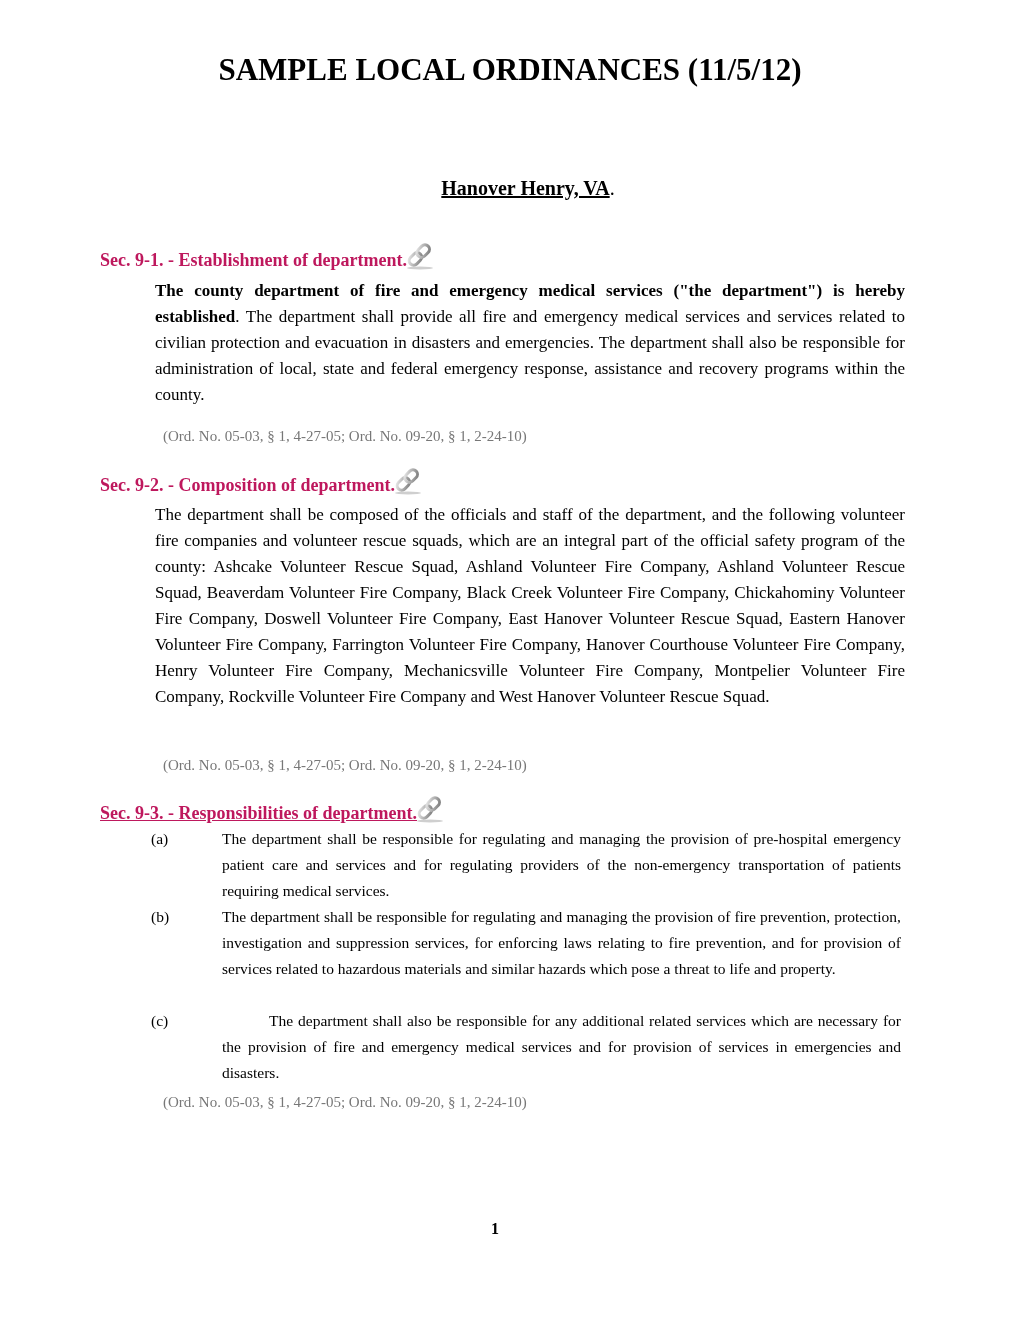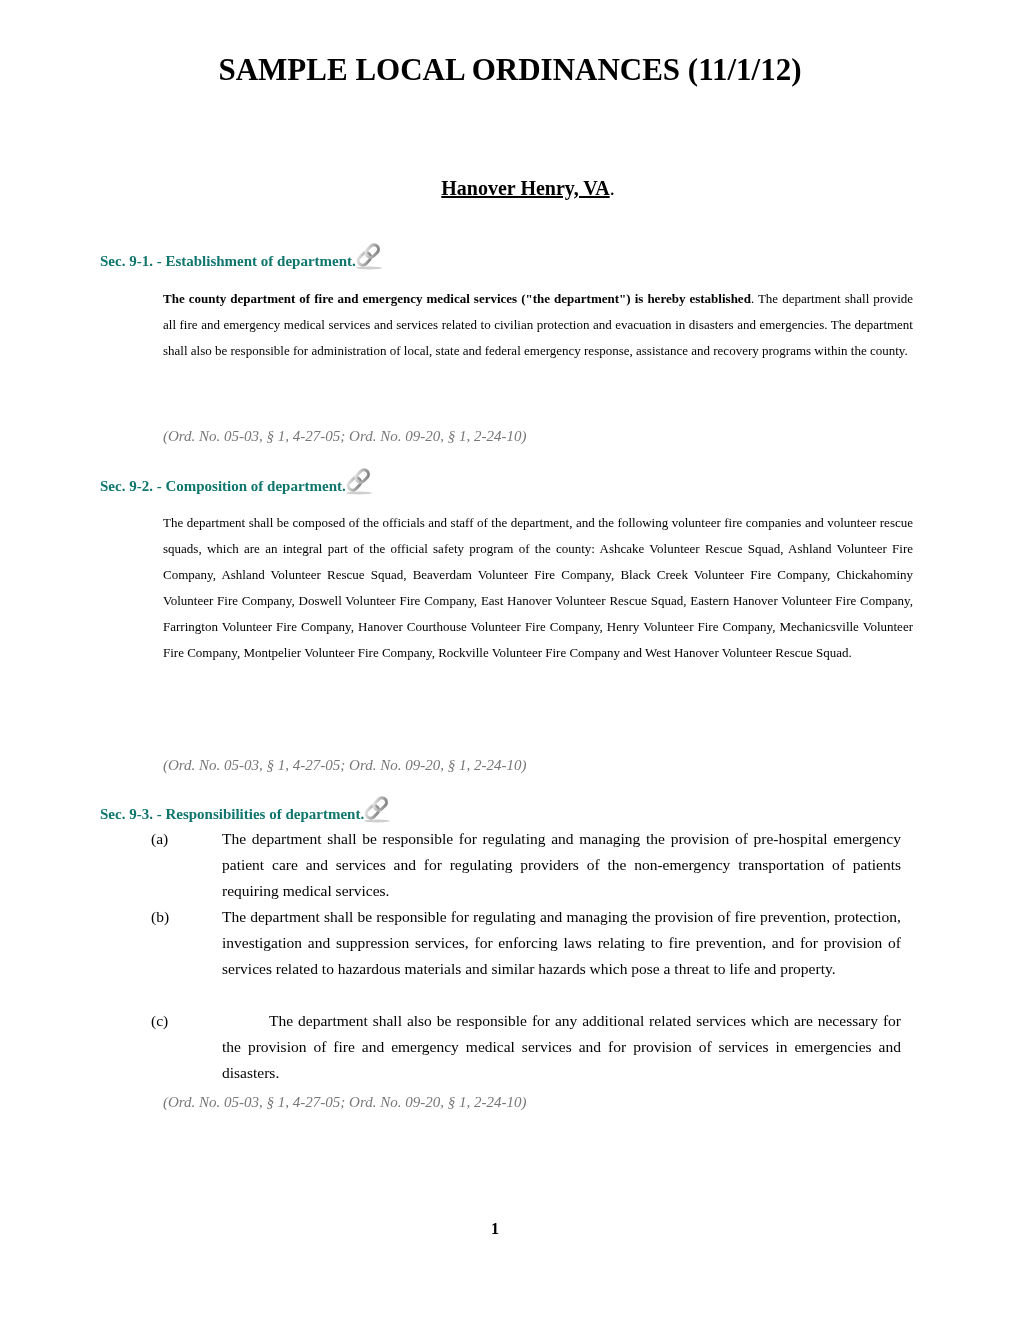--- a/index.html
+++ b/index.html
@@ -4,26 +4,26 @@
 <style>
   html, body { margin: 0; padding: 0; background: #ffffff; }
   body { width: 1020px; height: 1320px; position: relative; overflow: hidden;
          font-family: "Liberation Serif", serif; color: #000; }
   .page-title { position: absolute; top: 52px; left: 0; width: 1020px; text-align: center;
                 font-size: 31px; font-weight: bold; letter-spacing: 0px; margin: 0; }
   .county { position: absolute; top: 177px; left: 0; width: 1056px; text-align: center;
             font-size: 20px; font-weight: bold; margin: 0; }
   .county .u { text-decoration: underline; }
   .county .dot { font-weight: normal; }
-  .sec-head { position: absolute; left: 100px; font-size: 15px; font-weight: bold; color: #0f766e; margin: 0; }
+  .sec-head { position: absolute; left: 100px; font-size: 18px; font-weight: bold; color: #be185d; margin: 0; }
   .link-icon { display: inline-block; width: 30px; height: 30px; vertical-align: -4px; margin-left: -2px; }
-  .para { position: absolute; left: 151px; width: 750px; font-size: 13px; line-height: 26px;
-          text-align: justify; margin: 12px; }
+  .para { position: absolute; left: 151px; width: 750px; font-size: 17px; line-height: 26px;
+          text-align: justify; margin: 4px; }
   .para b { font-weight: bold; }
-  .history { position: absolute; left: 163px; font-size: 15px; font-style: italic; color: #777777; margin: 0; }
+  .history { position: absolute; left: 163px; font-size: 15px; color: #777777; margin: 0; }
   .item { position: absolute; left: 151px; width: 750px; font-size: 15.5px; line-height: 26px; margin: 0; }
   .item .lbl { position: absolute; left: 0; top: 0; }
   .item .txt { display: block; margin-left: 71px; text-align: justify; }
   .item.c .txt { text-indent: 47px; }
   .page-num { position: absolute; top: 1220px; left: 0; width: 990px; text-align: center;
               font-size: 16px; font-weight: bold; margin: 0; }
 </style>
 </head>
 <body>
 
@@ -37,41 +37,41 @@
     <symbol id="chain" viewBox="0 0 30 30">
       <ellipse cx="15" cy="28" rx="13" ry="1.5" fill="#cfcfcf"></ellipse>
       <g transform="rotate(-45 15 15)">
         <rect x="2" y="10" width="14" height="9" rx="4.5" fill="none" stroke="url(#chainGrad)" stroke-width="3"></rect>
         <rect x="13" y="10" width="14" height="9" rx="4.5" fill="none" stroke="url(#chainGrad)" stroke-width="3"></rect>
       </g>
     </symbol>
   </defs>
 </svg>
 
-<h1 class="page-title">SAMPLE LOCAL ORDINANCES (11/1/12)</h1>
+<h1 class="page-title">SAMPLE LOCAL ORDINANCES (11/5/12)</h1>
 
 <h2 class="county"><span class="u">Hanover Henry, VA</span><span class="dot">.</span></h2>
 
 <div class="sec-head" style="top:240px;">
   <span>Sec. 9-1. - Establishment of department.</span><svg class="link-icon">
       <use href="#chain"></use>
     </svg>
 </div>
 <p class="para" style="top:274px;"><b>The county department of fire and emergency medical services ("the department") is hereby established</b><span>. The department shall provide all fire and emergency medical services and services related to civilian protection and evacuation in disasters and emergencies. The department shall also be responsible for administration of local, state and federal emergency response, assistance and recovery programs within the county.</span></p>
 <p class="history" style="top:428px;">(Ord. No. 05-03, § 1, 4-27-05; Ord. No. 09-20, § 1, 2-24-10)</p>
 
 <div class="sec-head" style="top:465px;">
   <span>Sec. 9-2. - Composition of department.</span><svg class="link-icon">
       <use href="#chain"></use>
     </svg>
 </div>
 <p class="para" style="top:498px;">The department shall be composed of the officials and staff of the department, and the following volunteer fire companies and volunteer rescue squads, which are an integral part of the official safety program of the county: Ashcake Volunteer Rescue Squad, Ashland Volunteer Fire Company, Ashland Volunteer Rescue Squad, Beaverdam Volunteer Fire Company, Black Creek Volunteer Fire Company, Chickahominy Volunteer Fire Company, Doswell Volunteer Fire Company, East Hanover Volunteer Rescue Squad, Eastern Hanover Volunteer Fire Company, Farrington Volunteer Fire Company, Hanover Courthouse Volunteer Fire Company, Henry Volunteer Fire Company, Mechanicsville Volunteer Fire Company, Montpelier Volunteer Fire Company, Rockville Volunteer Fire Company and West Hanover Volunteer Rescue Squad.</p>
 <p class="history" style="top:757px;">(Ord. No. 05-03, § 1, 4-27-05; Ord. No. 09-20, § 1, 2-24-10)</p>
 
-<div class="sec-head" style="top:793px;">
+<div class="sec-head" style="top:793px;text-decoration:underline;">
   <span>Sec. 9-3. - Responsibilities of department.</span><svg class="link-icon">
       <use href="#chain"></use>
     </svg>
 </div>
 
 <div class="item" style="top:826px;">
   <span class="lbl">(a)</span>
   <span class="txt">The department shall be responsible for regulating and managing the provision of pre-hospital emergency patient care and services and for regulating providers of the non-emergency transportation of patients requiring medical services.</span>
 </div>
 <div class="item" style="top:904px;">

